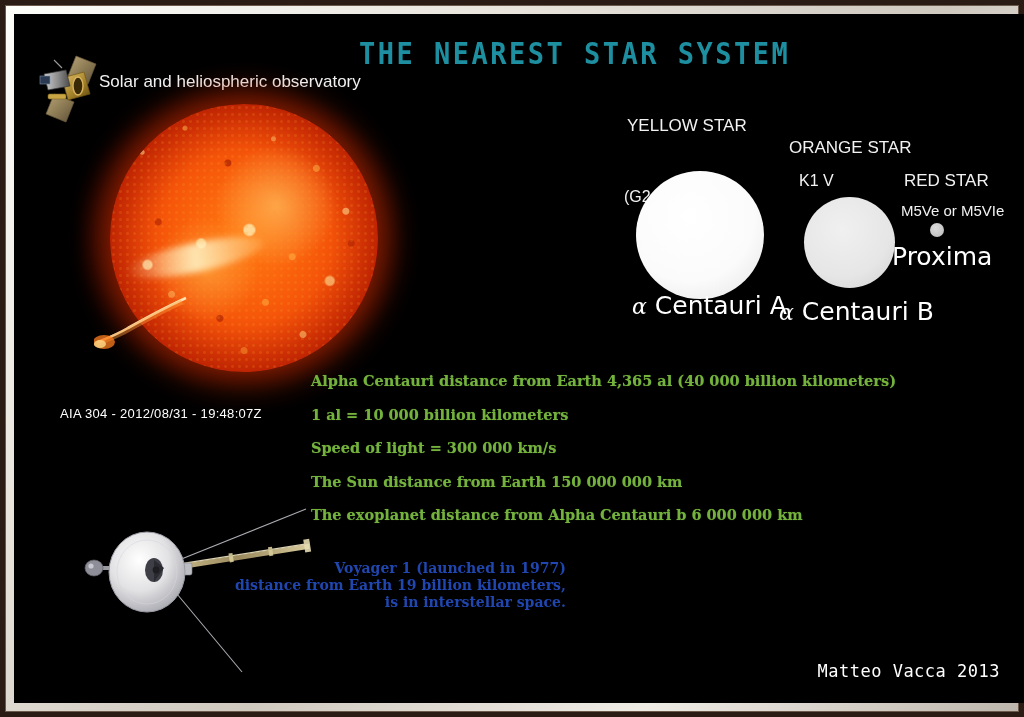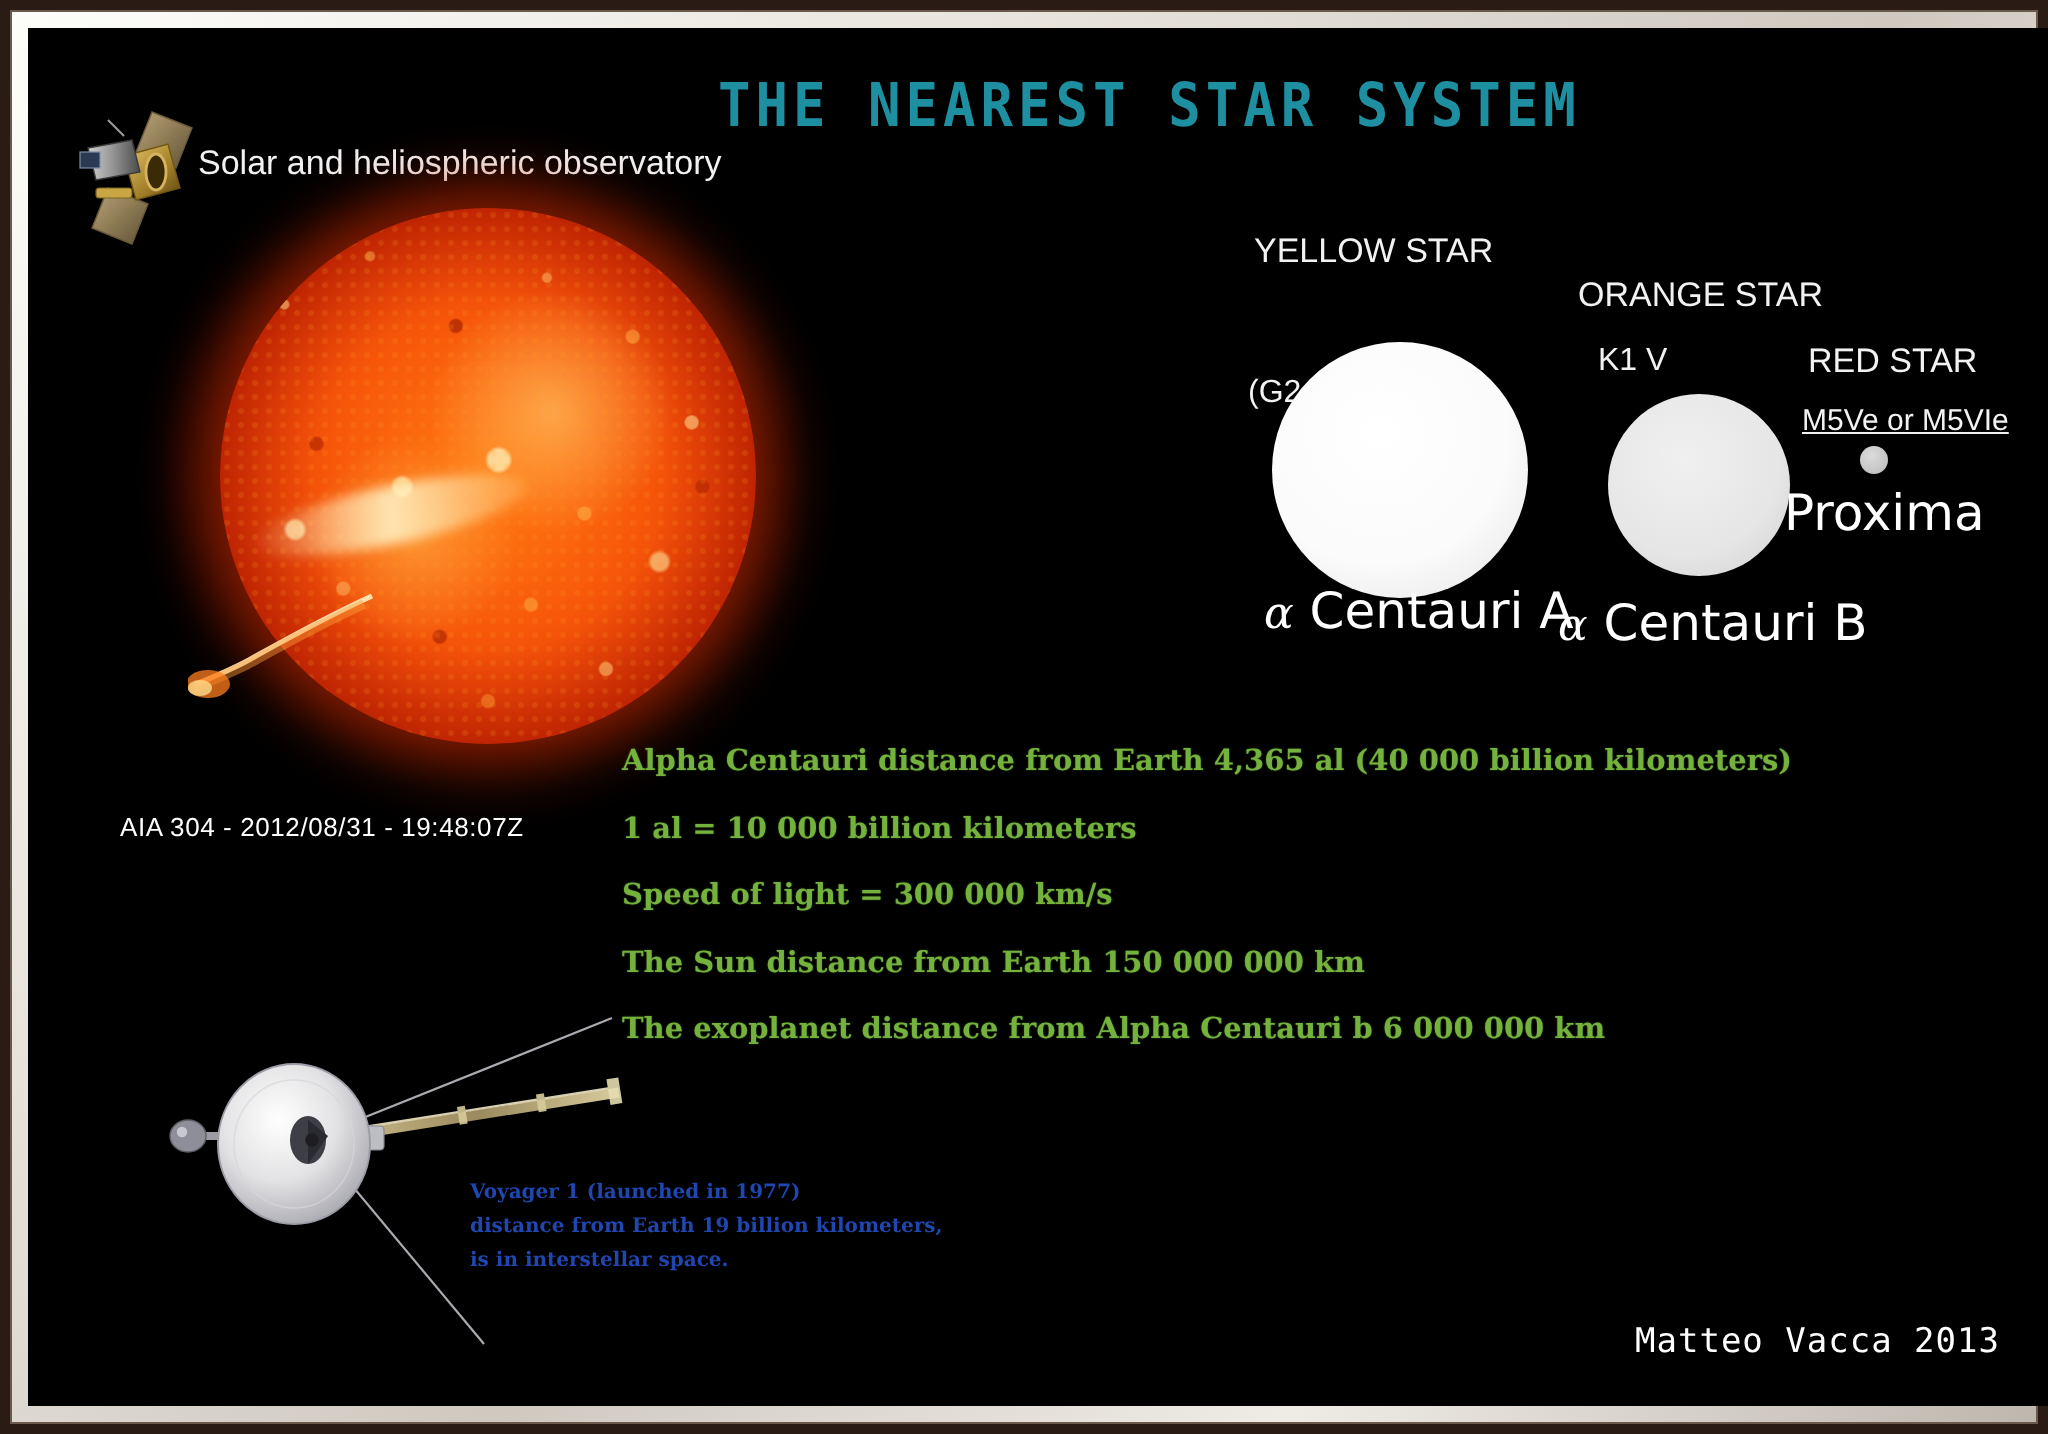--- a/index.html
+++ b/index.html
@@ -75,44 +75,44 @@
 
   
   .aia{position:absolute;left:46px;top:392px;color:#ffffff;
        font-size:13px;font-weight:normal;letter-spacing:.3px;white-space:nowrap;}
 
   
   .star-area{position:absolute;left:560px;top:95px;width:460px;height:230px;}
   .lbl{position:absolute;color:#f2f2f2;white-space:nowrap;}
   .lbl.big{font-size:17px;}
   .lbl.mid{font-size:16px;}
-  .lbl.sm{font-size:15px;text-decoration:underline;}
+  .lbl.sm{font-size:15px;}
   .starname{position:absolute;color:#ffffff;white-space:nowrap;
             font-family:"DejaVu Sans", sans-serif;font-size:25px;}
   .starname .al{font-family:"DejaVu Serif", serif;font-style:italic;font-size:22px;}
   .disk{position:absolute;border-radius:50%;}
 
   #star-a-disk{left:62px;top:62px;width:128px;height:128px;
         background:radial-gradient(circle at 42% 36%, #ffffff 0%, #fbfbfb 58%, #ededed 82%, #dcdcdc 100%);}
   #star-b-disk{left:230px;top:88px;width:91px;height:91px;
         background:radial-gradient(circle at 42% 36%, #f0f0f0 0%, #e6e6e6 60%, #d8d8d8 85%, #c9c9c9 100%);}
   #proxima-disk{left:356px;top:114px;width:14px;height:14px;
         background:radial-gradient(circle at 40% 35%, #dcdcdc 0%, #c4c4c4 70%, #b0b0b0 100%);}
 
   
   .facts{position:absolute;left:297px;top:360px;width:680px;}
   .fact{font-family:"DejaVu Serif", serif;font-weight:bold;
         font-size:14.5px;color:#74b23d;line-height:1;margin-bottom:19px;white-space:nowrap;
         text-shadow:0 0 1px rgba(116,178,61,.5);}
 
   
   .voyager{position:absolute;left:60px;top:490px;width:250px;height:170px;}
-  .voy-text{position:absolute;left:221px;top:574px;
-            font-family:"DejaVu Serif", serif;font-weight:bold;font-size:10px;
-            color:#2046b0;line-height:17px;white-space:nowrap;}
+  .voy-text{position:absolute;left:221px;top:546px;
+            font-family:"DejaVu Serif", serif;font-weight:bold;font-size:14px;
+            color:#2046b0;line-height:17px;white-space:nowrap;text-align:right;}
 
   
   .sign{position:absolute;right:28px;bottom:22px;color:#ffffff;
         font-family:"DejaVu Sans Mono", monospace;font-size:17px;letter-spacing:.5px;white-space:nowrap;}
 </style>
 </head>
 <body>
 
 <div class="poster">
  <div class="bevel">

